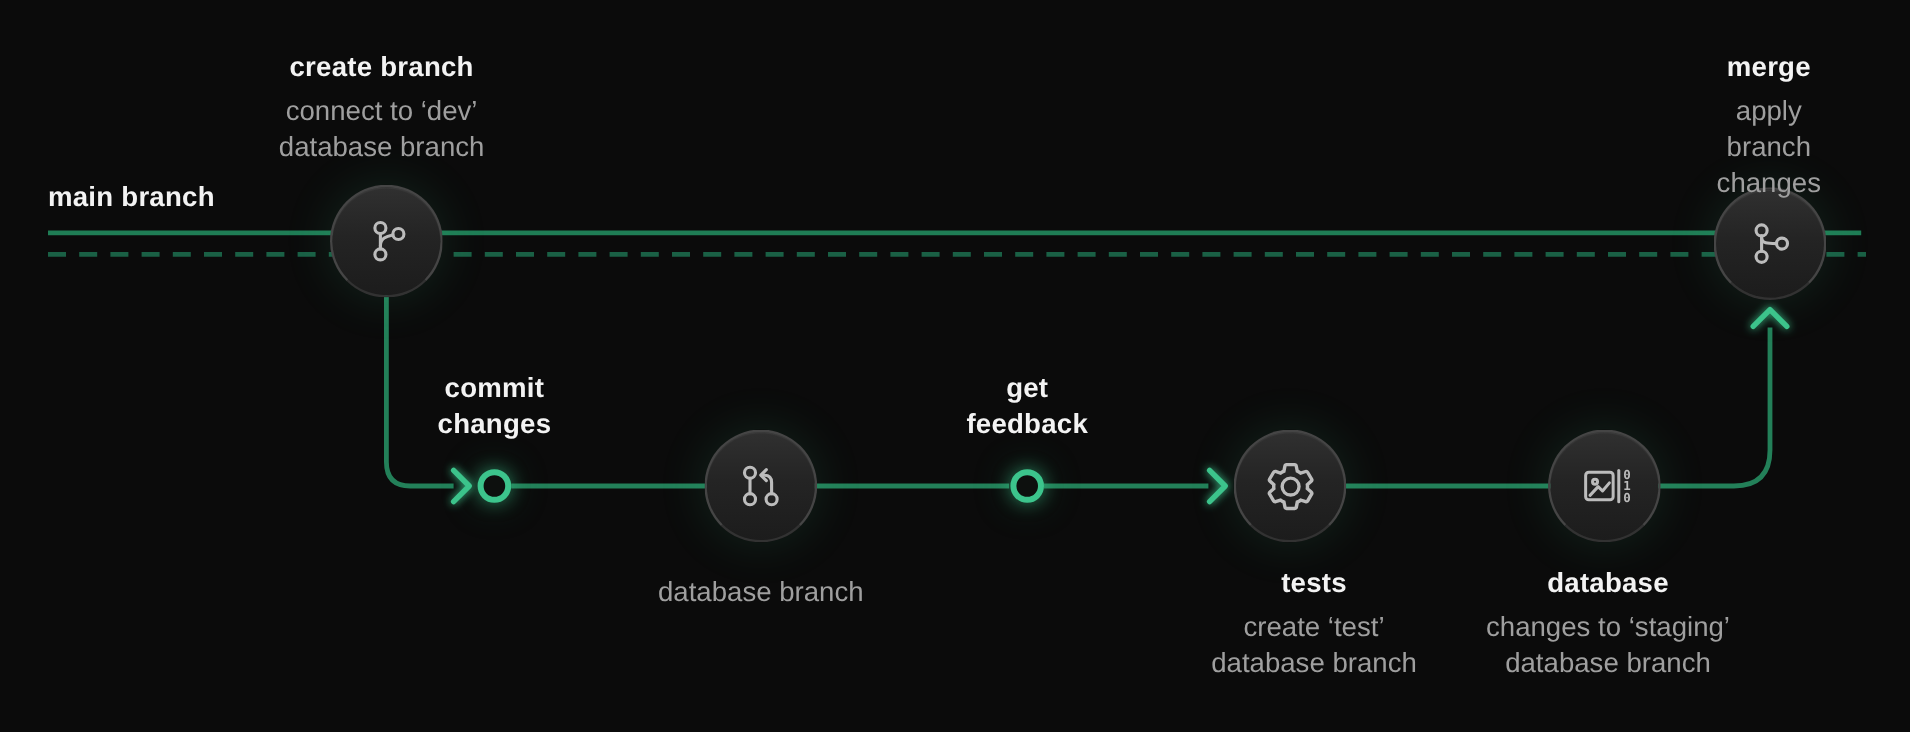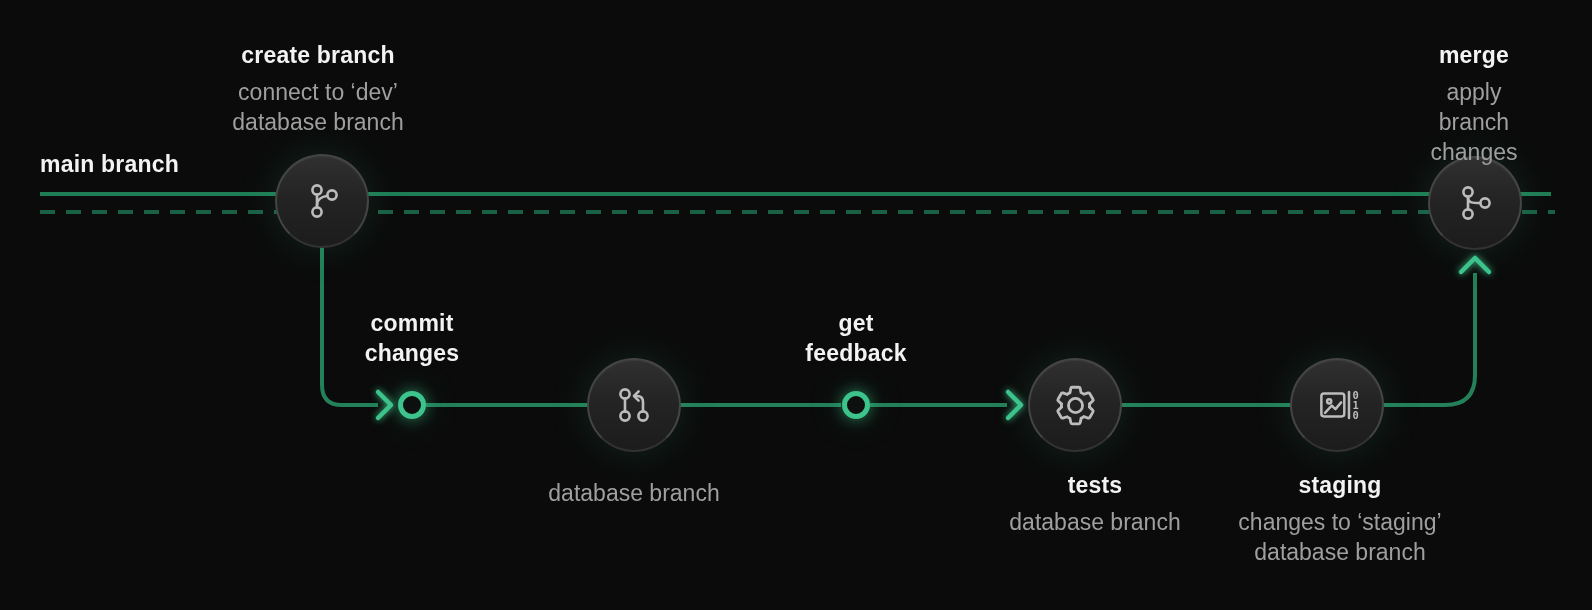--- a/index.html
+++ b/index.html
@@ -185,25 +185,26 @@
 
   <div class="lbl center pos-pull">
     <div class="sub">
       <div>database branch</div>
     </div>
   </div>
 
   <div class="lbl center pos-tests">
     <div class="title">tests</div>
     <div class="sub">
+      <div>create ‘test’</div>
       <div>database branch</div>
     </div>
   </div>
 
   <div class="lbl center pos-staging">
-    <div class="title">staging</div>
+    <div class="title">database</div>
     <div class="sub">
       <div>changes to ‘staging’</div>
       <div>database branch</div>
     </div>
   </div>
 
 </div>
 
 </body></html>

